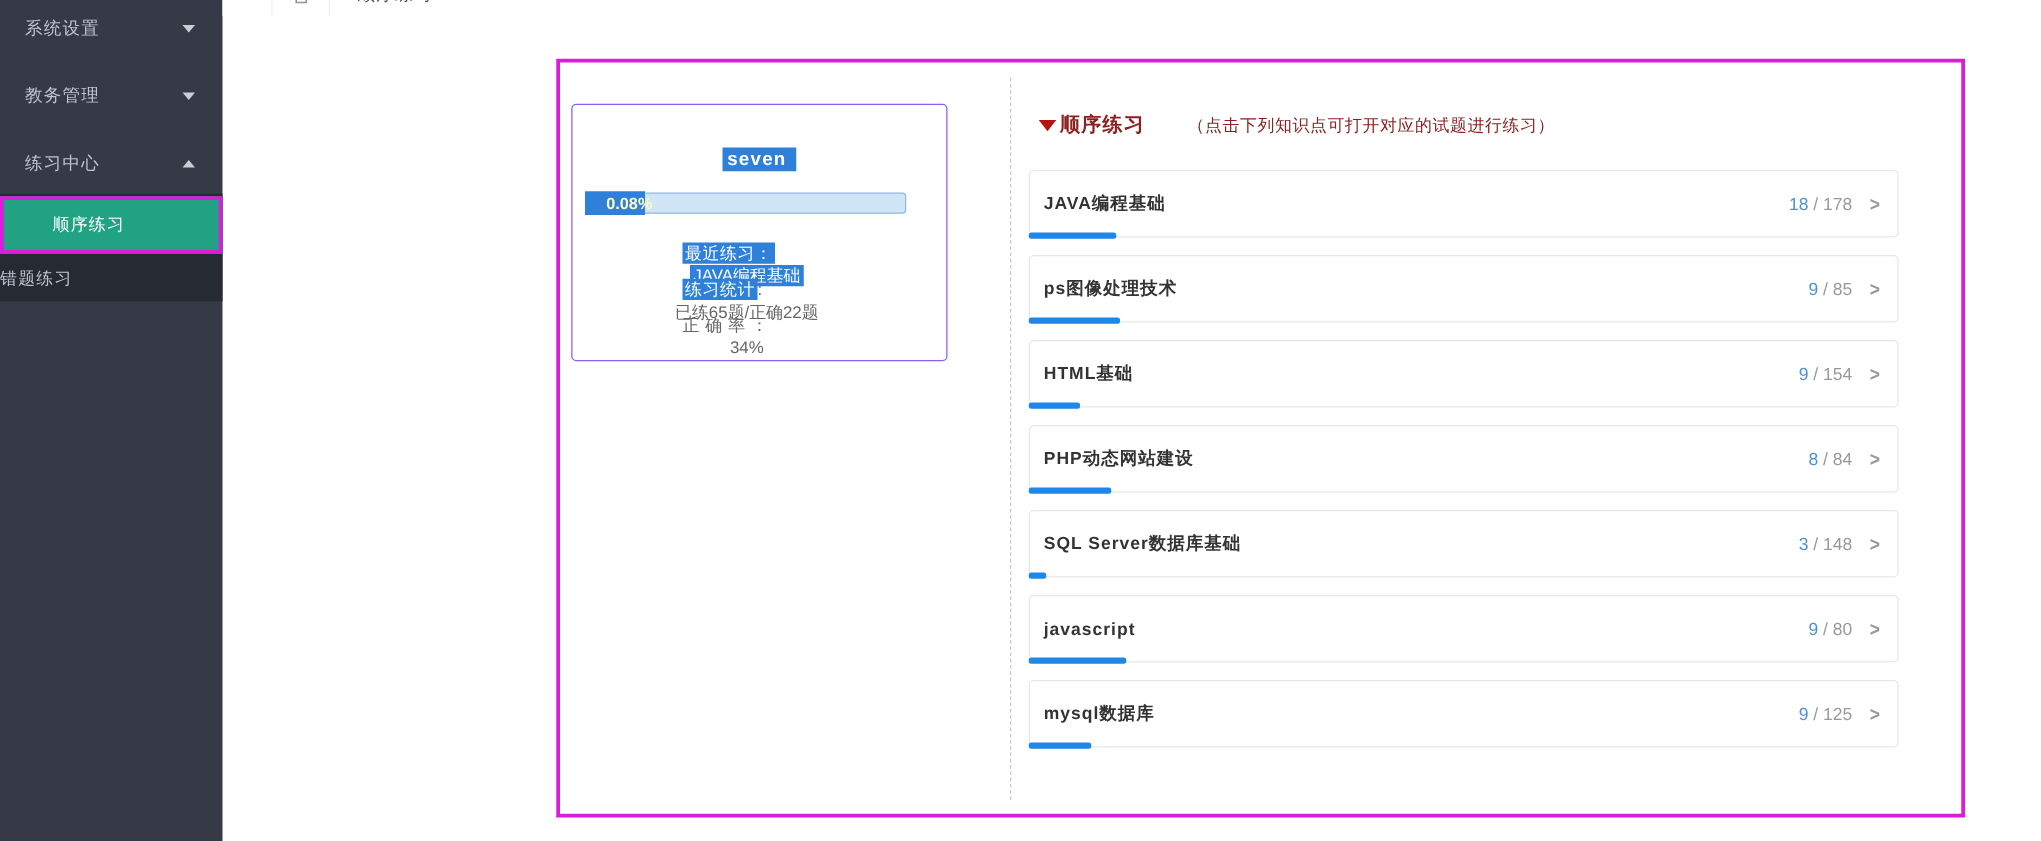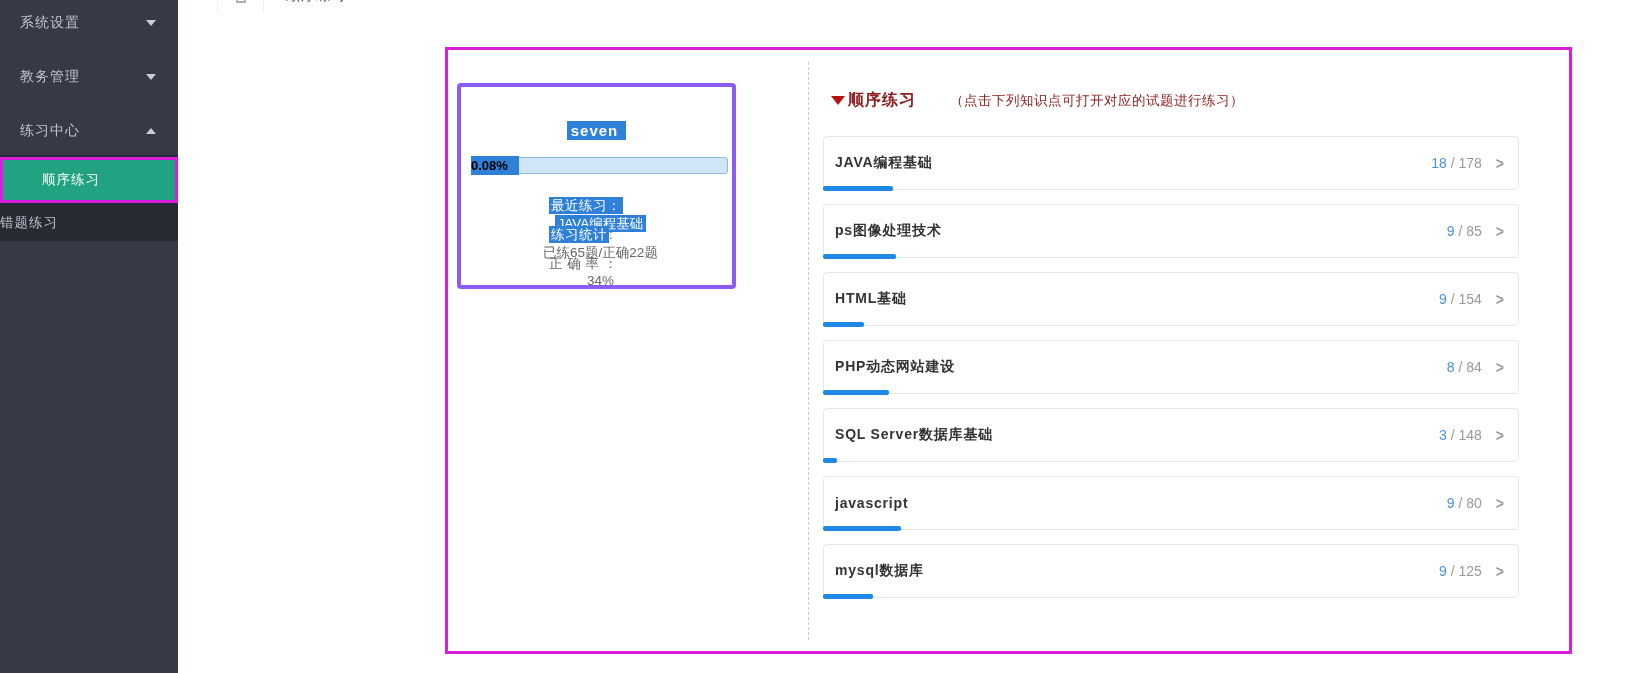--- a/index.html
+++ b/index.html
@@ -40,30 +40,30 @@
   .tb-collapse{width:40px;font-size:17px;border-right:1px solid #efefef;cursor:pointer;}
   .tb-home{width:46px;border-right:1px solid #efefef;cursor:pointer;}
   .tb-tab{padding:0 14px 0 22px;font-size:14px;color:#4a4a4a;letter-spacing:1px;cursor:pointer;}
   .tb-close{margin-left:16px;color:#bdbdbd;font-size:13px;cursor:pointer;}
 
   
   .annotation-rect{position:absolute;left:445px;top:47px;width:1127px;height:607px;
     border:3px solid var(--magenta);background:transparent;pointer-events:none;}
 
   
-  .user-card{position:absolute;left:457px;top:83px;width:279px;height:206px;background:#fff;
-    border:4px solid #8b5cf6;border-radius:4px;}
+  .user-card{position:absolute;left:457px;top:83px;width:301px;height:206px;background:#fff;
+    border:1px solid #8b5cf6;border-radius:4px;}
   .user-name-line{position:absolute;top:34px;left:0;width:100%;text-align:center;}
   .sel{background:var(--selection-blue);color:#fff;}
   .user-name{display:inline-block;font-weight:bold;font-size:15px;letter-spacing:1px;padding:1px 8px 1px 4px;}
   .progress-track{position:absolute;left:10px;top:70px;width:257px;height:17px;background:#d0e5f6;
     border:1px solid #8fb9dd;border-radius:3px;}
   .progress-chip{position:absolute;left:-1px;top:-2px;height:19px;width:48px;
-    background:var(--selection-blue);color:#000000;font-weight:bold;font-size:13px;
-    display:flex;align-items:center;padding-left:0;text-align:right;}
+    background:var(--selection-blue);color:#fef9c3;font-weight:bold;font-size:13px;
+    display:flex;align-items:center;padding-left:17px;text-align:right;}
   .card-rows{position:absolute;left:10px;top:110px;width:259px;}
   .card-row{display:flex;height:29px;align-items:center;font-size:13.5px;color:#666;flex-direction:column;}
   .card-label{width:103px;letter-spacing:0.5px;}
   .card-label .sel{padding:1px 2px;}
   .card-value{flex:1;}
   .card-value .sel{padding:1px 3px;}
 
   
   .divider{position:absolute;left:808px;top:62px;height:578px;width:0;border-left:1px dashed #c9c9c9;}
 

